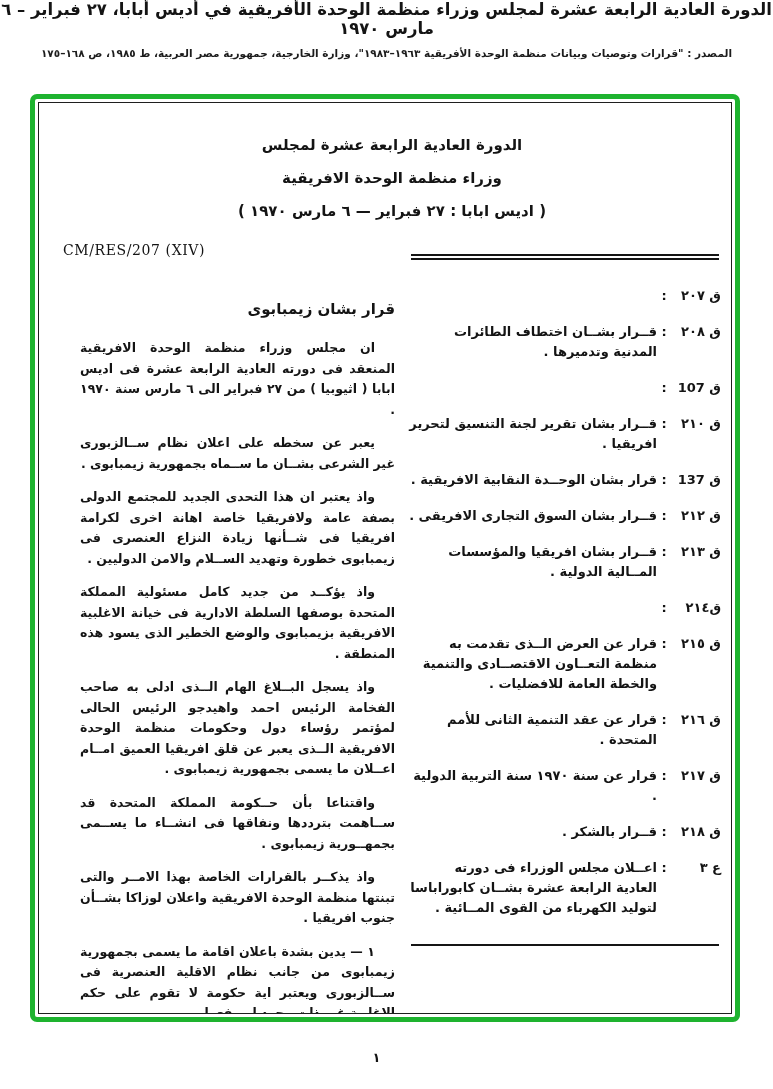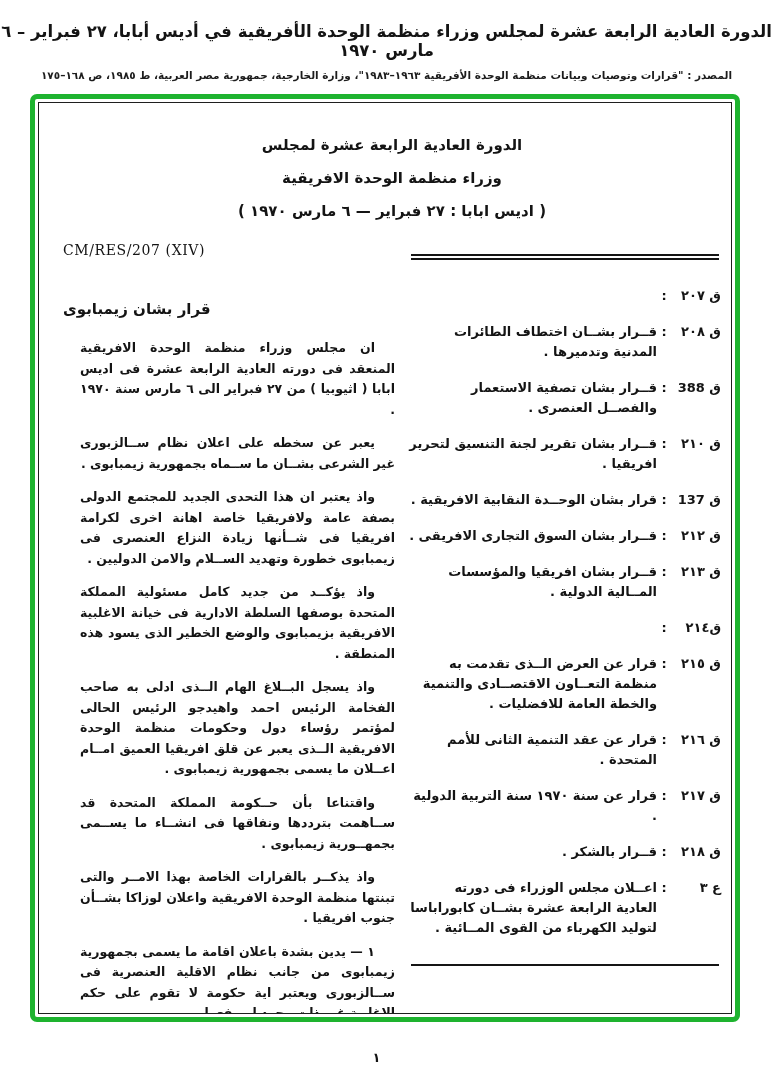--- a/index.html
+++ b/index.html
@@ -8,21 +8,21 @@
   body {
     width: 773px; height: 1089px;
     background: #ffffff;
     color: var(--ink);
     font-family: "DejaVu Sans", sans-serif;
     position: relative;
     overflow: hidden;
   }
 
   
-  .top-header { direction: rtl; text-align: center; padding-top: 22px; }
+  .top-header { direction: rtl; text-align: center; }
   .top-header .line1 {
     font-size: 16.5px; font-weight: bold; letter-spacing: 0.2px;
   }
   .top-header .line2 {
     font-size: 10.5px; font-weight: bold; margin-top: 9px; color: #1c1c1c;
   }
 
   
   .doc-frame {
     position: absolute; left: 30px; top: 94px;
@@ -73,21 +73,21 @@
   .toc-text { flex: 1; text-align: right; }
 
   
   .doc-ref {
     direction: ltr; text-align: left;
     font-family: "DejaVu Serif", serif;
     font-size: 14px; letter-spacing: 0.6px;
     margin: 2px 0 42px 0;
   }
   .body-title {
-    text-align: left; font-weight: bold; font-size: 15px;
+    text-align: right; font-weight: bold; font-size: 15px;
     margin-bottom: 20px;
   }
   .body-par {
     font-weight: bold; font-size: 12.5px; line-height: 20.5px;
     text-align: justify; text-indent: 20px;
     margin: 0 0 13px 17px;
   }
 
   
   .page-number {
@@ -120,23 +120,22 @@
         <div class="toc-item">
           <span class="toc-marker">ق ٢٠٧</span>
           <span class="toc-colon">:</span>
         </div>
         <div class="toc-item">
           <span class="toc-marker">ق ٢٠٨</span>
           <span class="toc-colon">:</span>
           <span class="toc-text">قــرار بشــان اختطاف الطائرات المدنية وتدميرها .</span>
         </div>
         <div class="toc-item">
-          <span class="toc-marker">ق 388</span>
-          <span class="toc-colon">:</span>
-          <span class="toc-text">قــرار بشان تصفية الاستعمار والفصــل العنصرى .</span>
+          <span class="toc-marker">ق 107</span>
+          <span class="toc-colon">:</span>
         </div>
         <div class="toc-item">
           <span class="toc-marker">ق ٢١٠</span>
           <span class="toc-colon">:</span>
           <span class="toc-text">قــرار بشان تقرير لجنة التنسيق لتحرير افريقيا .</span>
         </div>
         <div class="toc-item">
           <span class="toc-marker">ق 137</span>
           <span class="toc-colon">:</span>
           <span class="toc-text">قرار بشان الوحــدة النقابية الافريقية .</span>

